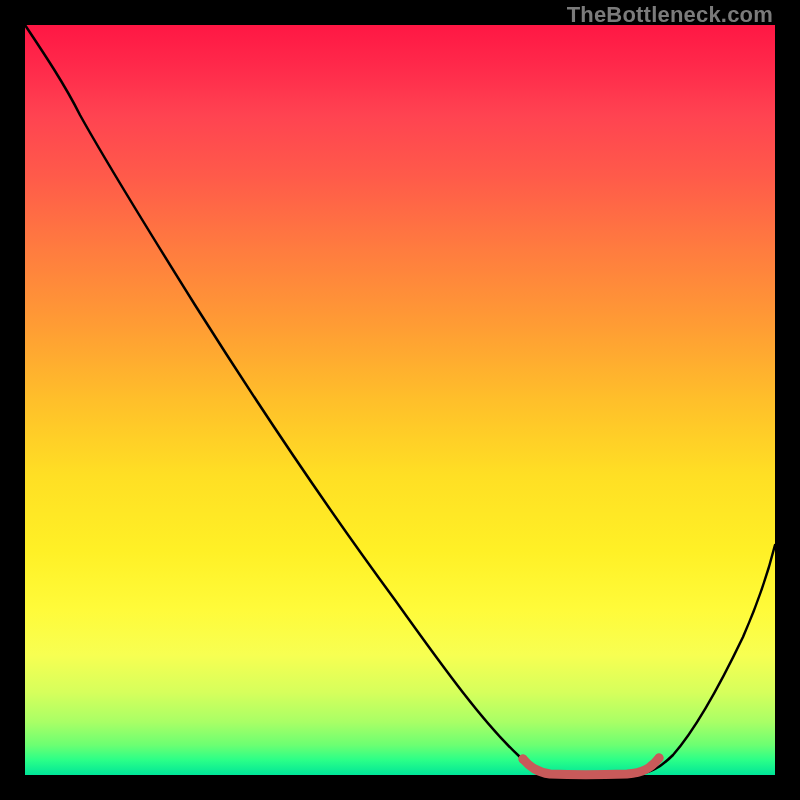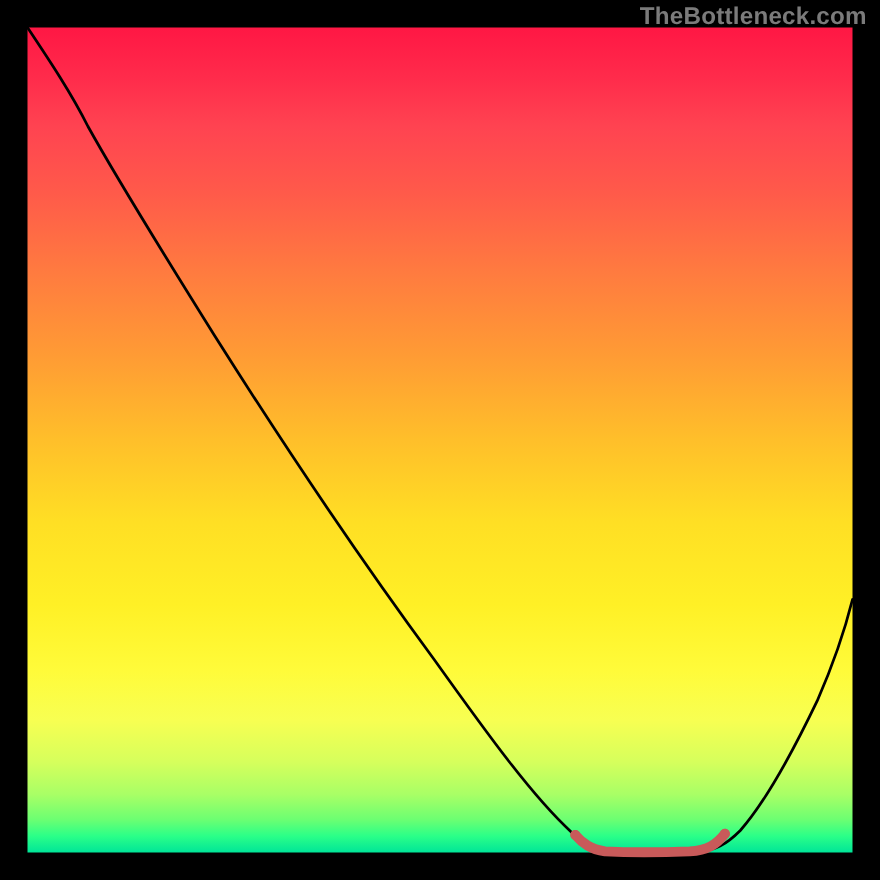--- a/index.html
+++ b/index.html
@@ -6,21 +6,21 @@
   html, body { width: 800px; height: 800px; background: #000; overflow: hidden; }
   .frame {
     position: absolute;
     left: 0; top: 0;
     width: 800px; height: 800px;
     background: #000;
   }
   .watermark {
     position: absolute;
     top: 2px;
-    right: 12px;
+    right: 27px;
     font-family: Arial, Helvetica, sans-serif;
     font-size: 22px;
     font-weight: bold;
     color: #7b7b7b;
     letter-spacing: 0.2px;
   }
   .plot {
     position: absolute;
     left: 25px;
     top: 25px;

